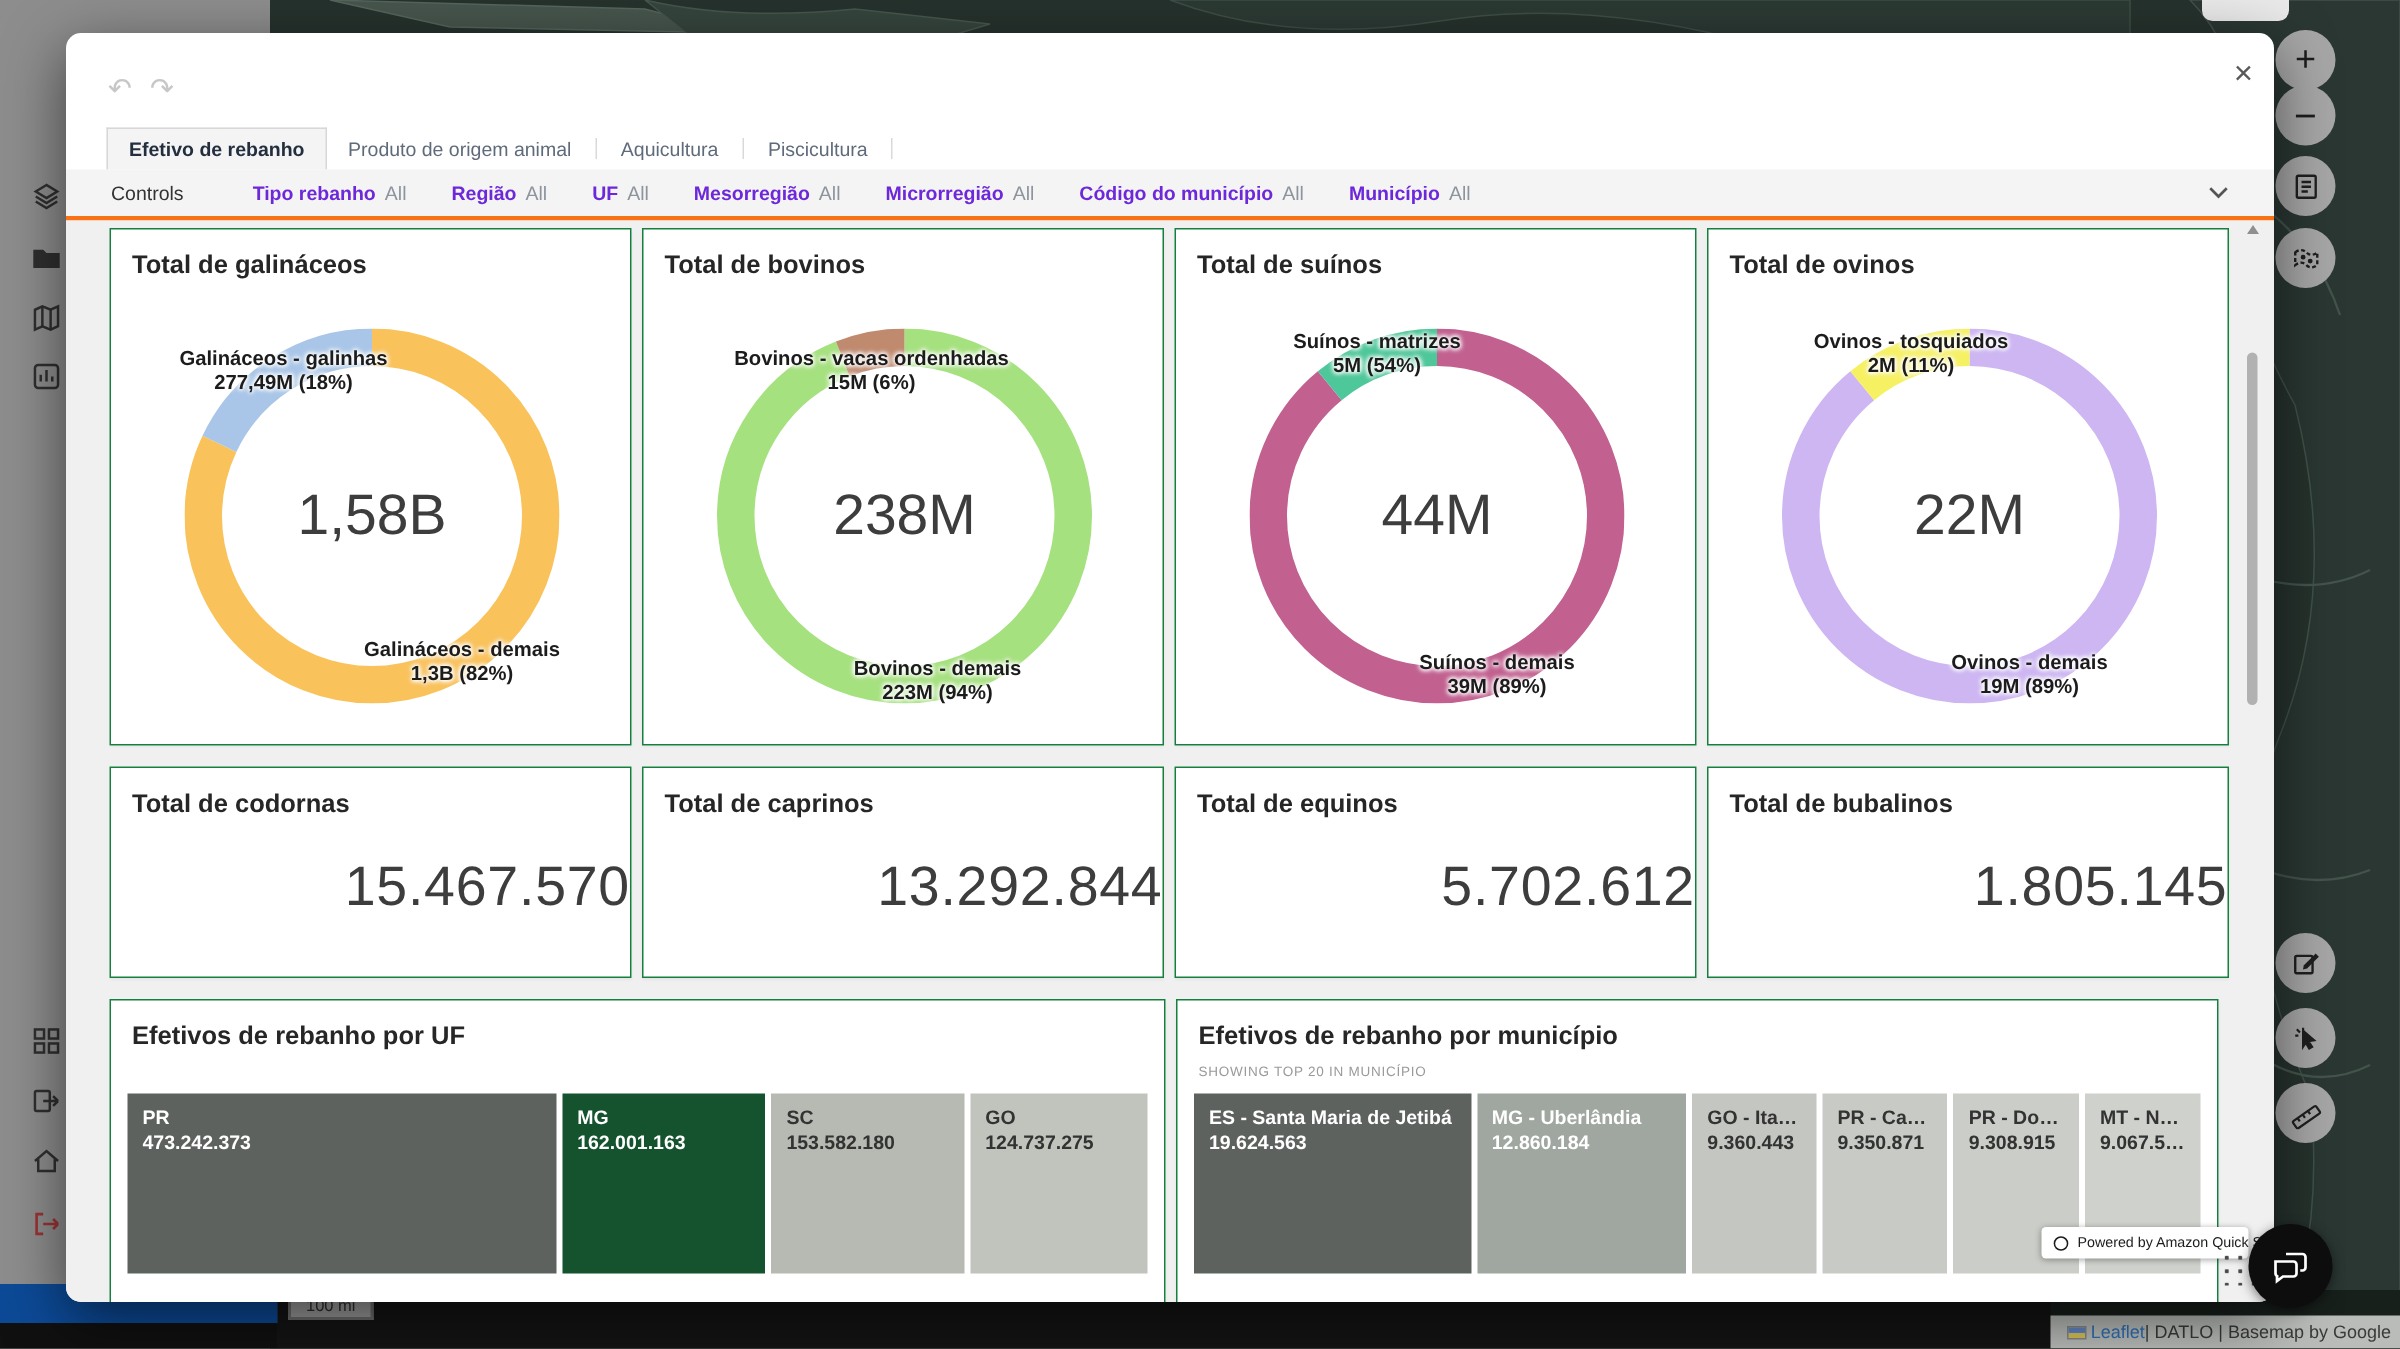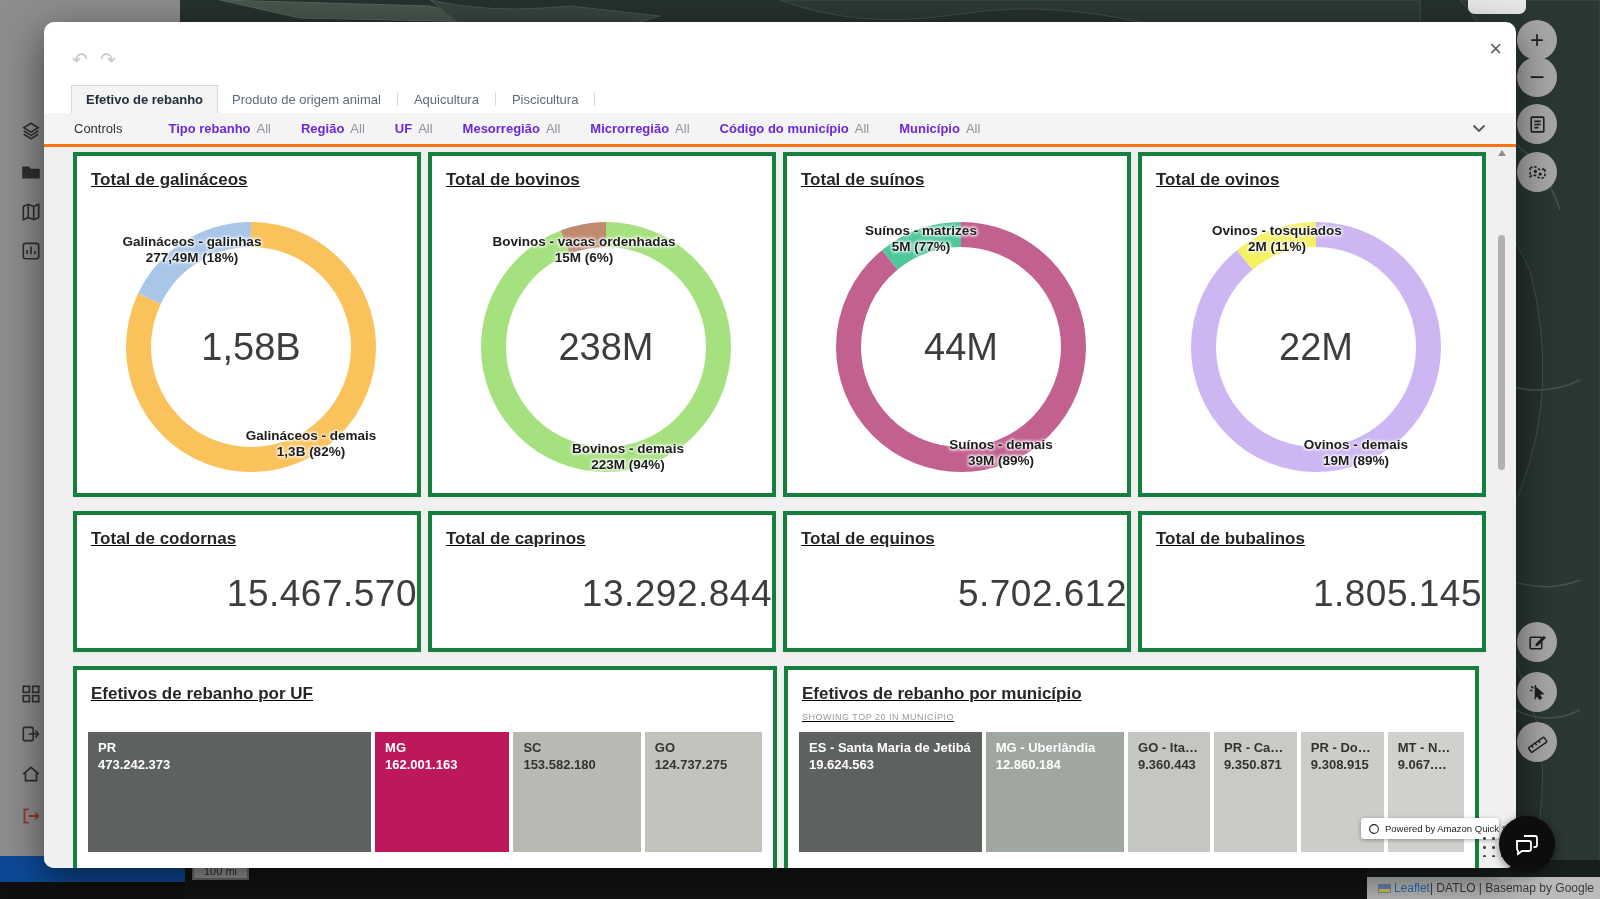--- a/index.html
+++ b/index.html
@@ -51,21 +51,21 @@
           display:flex;align-items:center;padding:0 30px;gap:30px;}
   .ctl-title{font-size:13px;color:#333;margin-right:16px;}
   .filter{display:flex;align-items:center;gap:6px;font-size:13px;cursor:pointer;white-space:nowrap;}
   .filter b{color:#6d28d9;}
   .filter .all{color:#8d949e;}
   .ctl-chev{margin-left:auto;cursor:pointer;display:flex;align-items:center;}
 
   .content{position:absolute;left:0;top:125px;width:100%;height:721px;background:#f0f0f0;overflow:hidden;
            padding:5px 28px 0 29px;border-radius:0 0 10px 10px;}
   .crow{display:flex;gap:7px;margin-bottom:14px;}
-  .card{background:#fff;border:4px solid #15803d;box-shadow:0 1px 2px rgba(0,0,0,.05);position:relative;text-decoration:underline;}
+  .card{background:#fff;border:1px solid #15803d;box-shadow:0 1px 2px rgba(0,0,0,.05);position:relative;}
   .card-title{font-size:17px;font-weight:bold;color:#262626;padding:14px 14px 0 14px;}
 
   .card.donut{width:348px;height:345px;}
   .donut-wrap{position:absolute;left:49px;top:66px;width:250px;height:250px;}
   .donut-wrap svg{width:250px;height:250px;}
   .center-val{position:absolute;left:49px;top:66px;width:250px;height:250px;display:flex;align-items:center;justify-content:center;
               font-size:38px;color:#3d3d3d;}
   .dlabel{position:absolute;font-size:13.5px;font-weight:bold;color:#1c1c1c;text-align:center;line-height:16px;
           text-shadow:0 0 3px #fff,0 0 3px #fff,0 0 4px #fff,0 0 4px #fff;}
   .card.donut:nth-child(1) .lbl-top{left:5px;top:78px;width:220px;}
@@ -296,21 +296,21 @@
           <div class="dlabel lbl-top"><span>Bovinos - vacas ordenhadas</span><br><span>15M (6%)</span></div>
           <div class="dlabel lbl-bot"><span>Bovinos - demais</span><br><span>223M (94%)</span></div>
         </div>
         <div class="card donut">
           <div class="card-title">Total de suínos</div>
           <div class="donut-wrap"><svg viewBox="0 0 100 100">
                 <circle cx="50" cy="50" r="45" fill="none" stroke="#C26090" stroke-width="10" stroke-dasharray="251.64157155254244 282.7433388230814" stroke-dashoffset="0" transform="rotate(-90 50 50)"></circle>
                 <circle cx="50" cy="50" r="45" fill="none" stroke="#4EC79A" stroke-width="10" stroke-dasharray="31.101767270538954 282.7433388230814" stroke-dashoffset="-251.64157155254244" transform="rotate(-90 50 50)"></circle>
               </svg></div>
           <div class="center-val">44M</div>
-          <div class="dlabel lbl-top"><span>Suínos - matrizes</span><br><span>5M (77%)</span></div>
+          <div class="dlabel lbl-top"><span>Suínos - matrizes</span><br><span>5M (54%)</span></div>
           <div class="dlabel lbl-bot"><span>Suínos - demais</span><br><span>39M (89%)</span></div>
         </div>
         <div class="card donut">
           <div class="card-title">Total de ovinos</div>
           <div class="donut-wrap"><svg viewBox="0 0 100 100">
                 <circle cx="50" cy="50" r="45" fill="none" stroke="#CDB6F2" stroke-width="10" stroke-dasharray="251.64157155254244 282.7433388230814" stroke-dashoffset="0" transform="rotate(-90 50 50)"></circle>
                 <circle cx="50" cy="50" r="45" fill="none" stroke="#F6F163" stroke-width="10" stroke-dasharray="31.101767270538954 282.7433388230814" stroke-dashoffset="-251.64157155254244" transform="rotate(-90 50 50)"></circle>
               </svg></div>
           <div class="center-val">22M</div>
           <div class="dlabel lbl-top"><span>Ovinos - tosquiados</span><br><span>2M (11%)</span></div>
@@ -338,21 +338,21 @@
       </div>
 
       <div class="crow">
         <div class="card tree">
           <div class="card-title">Efetivos de rebanho por UF</div>
           <div class="tm-cells">
               <div class="tm-cell" style="flex: 306 1 0px; background: rgb(94, 98, 95); color: rgb(255, 255, 255);">
                 <div class="tm-name">PR</div>
                 <div class="tm-val">473.242.373</div>
               </div>
-              <div class="tm-cell" style="flex: 133 1 0px; background: #be185d; color: rgb(255, 255, 255);">
+              <div class="tm-cell" style="flex: 133 1 0px; background: #14532d; color: rgb(255, 255, 255);">
                 <div class="tm-name">MG</div>
                 <div class="tm-val">162.001.163</div>
               </div>
               <div class="tm-cell" style="flex: 125 1 0px; background: rgb(182, 186, 179); color: rgb(51, 51, 51);">
                 <div class="tm-name">SC</div>
                 <div class="tm-val">153.582.180</div>
               </div>
               <div class="tm-cell" style="flex: 113 1 0px; background: rgb(193, 196, 189); color: rgb(51, 51, 51);">
                 <div class="tm-name">GO</div>
                 <div class="tm-val">124.737.275</div>

